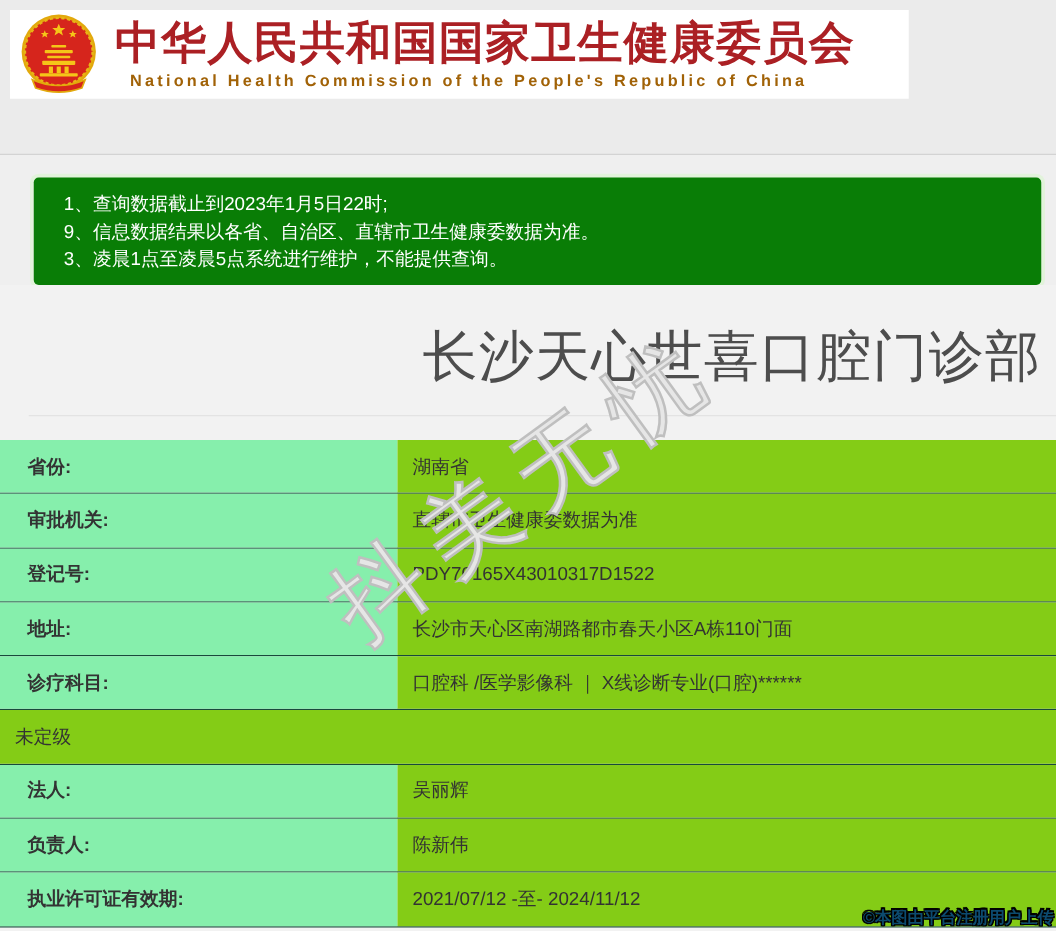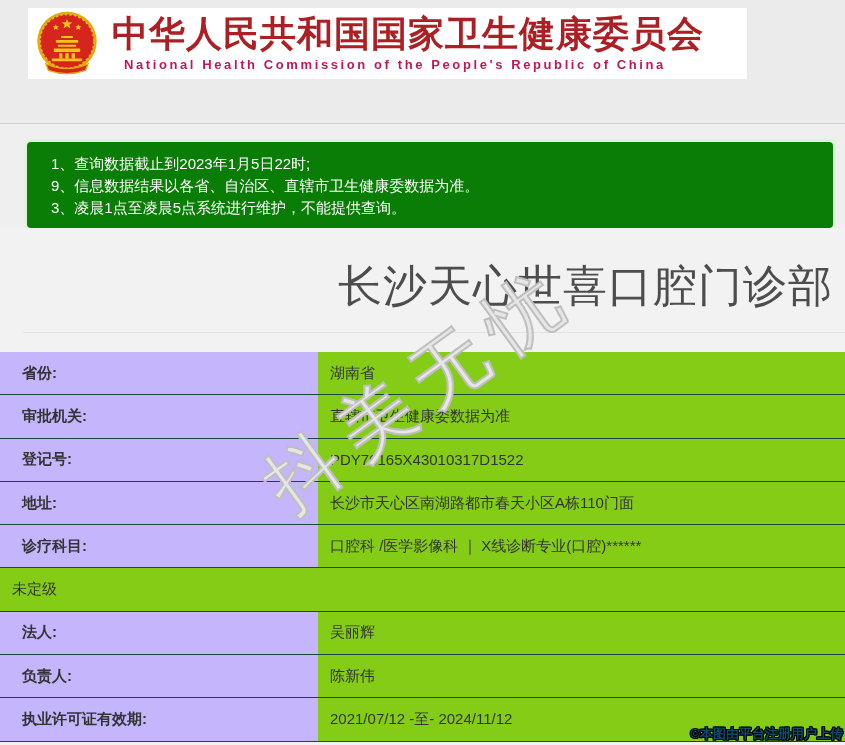--- a/index.html
+++ b/index.html
@@ -12,30 +12,30 @@
   .page{
     position:relative;width:845px;height:745px;overflow:hidden;background:#efefef;
   }
   
   .top-band{
     position:absolute;left:0;top:0;width:845px;height:124px;
     background:#ebebeb;border-bottom:1px solid #d3d3d3;box-sizing:border-box;
   }
   .header-card{
     position:absolute;left:8px;top:8px;width:719px;height:71px;
-    background:#ffffff;display:flex;align-items:center;margin-left:20px;
+    background:#ffffff;display:flex;align-items:center;
   }
   .emblem{width:66px;height:66px;margin-left:6px;flex:0 0 auto;}
   .header-titles{margin-left:12px;display:flex;flex-direction:column;}
   .title-cn{
     font-size:36px;font-weight:bold;color:#ab2024;line-height:1.05;
     letter-spacing:1px;white-space:nowrap;
   }
   .title-en{
-    font-size:13px;font-weight:bold;color:#be185d;letter-spacing:2.6px;
+    font-size:13px;font-weight:bold;color:#a16207;letter-spacing:2.6px;
     margin-top:5px;white-space:nowrap;padding-left:12px;
   }
   
   .notice{
     position:absolute;left:27px;top:142px;width:806px;height:86px;
     background:#097d06;border-radius:4px;
     box-shadow:0 0 0 3px #e2f3db;
     box-sizing:border-box;
     padding:11px 10px 0 24px;
   }
@@ -56,21 +56,21 @@
     margin:24px 0 0 23px;border-top:1px solid #e3e3e3;height:0;
   }
   .info-table{margin-top:19px;}
   .row{
     display:flex;height:43.3px;box-sizing:border-box;
     border-bottom:1px solid #19493c;
   }
   .cell-label{
     width:318px;flex:0 0 auto;box-sizing:border-box;
     padding-left:22px;display:flex;align-items:center;
-    background:#c4b5fd;font-size:15px;font-weight:bold;color:#333333;
+    background:#86efac;font-size:15px;font-weight:bold;color:#333333;
     white-space:nowrap;
   }
   .cell-value{
     flex:1 1 auto;background:#84cc16;
     padding-left:12px;display:flex;align-items:center;
     font-size:15px;color:#333333;white-space:nowrap;
   }
   
   .watermark{
     position:absolute;left:225px;top:340px;width:390px;

